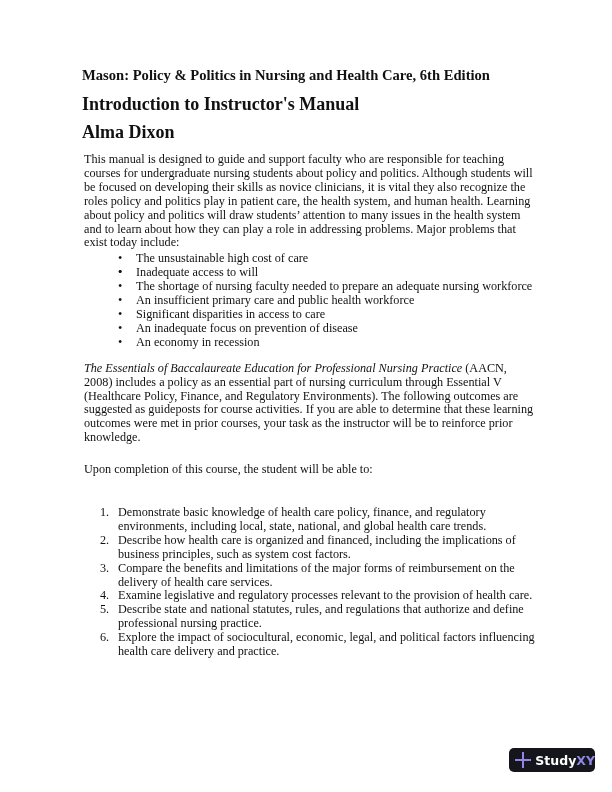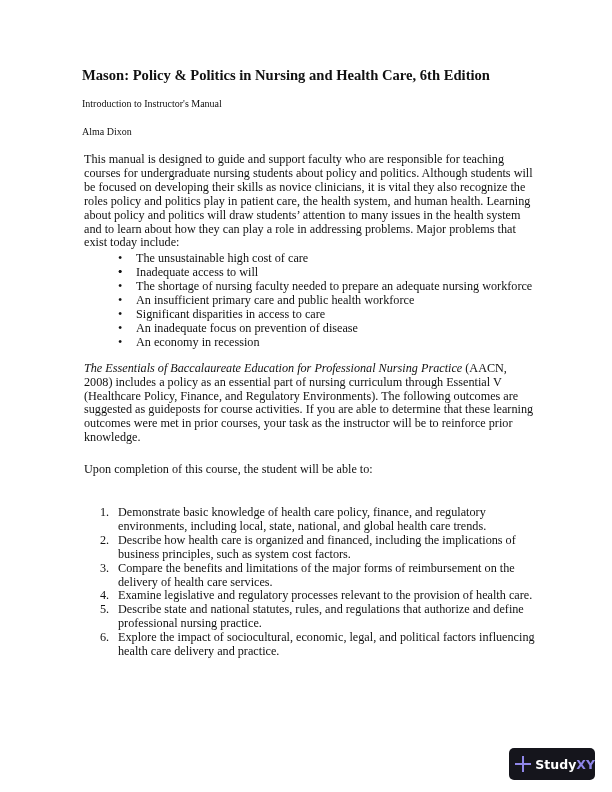--- a/index.html
+++ b/index.html
@@ -3,33 +3,33 @@
 <meta charset="utf-8">
 <style>
   html, body { margin: 0; padding: 0; background: #ffffff; }
   body {
     width: 612px; height: 792px; position: relative; overflow: hidden;
     font-family: "Liberation Serif", "DejaVu Serif", serif;
     color: #111111;
   }
   .page { position: absolute; left: 82px; top: 66px; width: 455px; }
   .title { font-weight: bold; font-size: 14.6px; line-height: 18px; margin: 0 0 13px 0; }
-  .h2 { font-weight: normal; font-size: 10px; line-height: 14px; margin: 0 0 14px 0; }
+  .h2 { font-weight: bold; font-size: 18px; line-height: 14px; margin: 0 0 14px 0; }
   .p { font-size: 12.2px; line-height: 13.9px; margin: 2px; }
   .ul { list-style: none; margin: 0 0 12px 0; padding: 0; }
   .ul li { position: relative; padding-left: 54px; font-size: 12.2px; line-height: 13.9px; }
   .ul li .bullet { position: absolute; left: 36px; top: 0; }
   .ol { list-style: none; margin: 0; padding: 0; }
   .ol li { position: relative; padding-left: 36px; font-size: 12.2px; line-height: 13.9px; }
   .ol li .num { position: absolute; left: 18px; top: 0; }
   .gap-s { height: 14px; }
   .gap-m { height: 27px; }
   i { font-style: italic; }
   .badge {
-    position: absolute; left: 509px; top: 748px; width: 86px; height: 32px;
+    position: absolute; left: 509px; top: 748px; width: 86px; height: 24px;
     background: #15151c; border-radius: 5px;
     display: flex; align-items: center;
     font-family: "DejaVu Sans", sans-serif; font-weight: bold; font-size: 12.5px;
   }
   .badge .plus { width: 18px; height: 18px; margin-left: 5px; position: relative; }
   .badge .plus::before, .badge .plus::after {
     content: ""; position: absolute; background: #8f86e8;
   }
   .badge .plus::before { left: 8px; top: 1px; width: 1.6px; height: 16px; }
   .badge .plus::after { top: 8px; left: 1px; height: 1.6px; width: 16px; }

